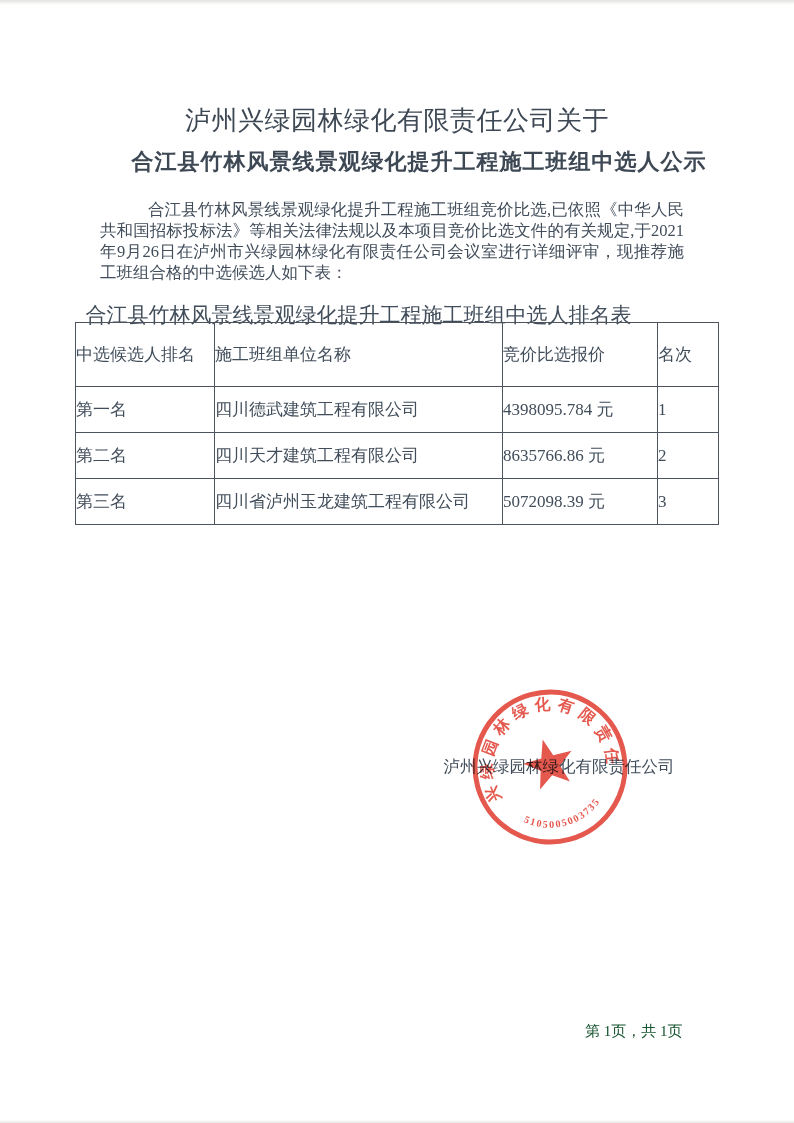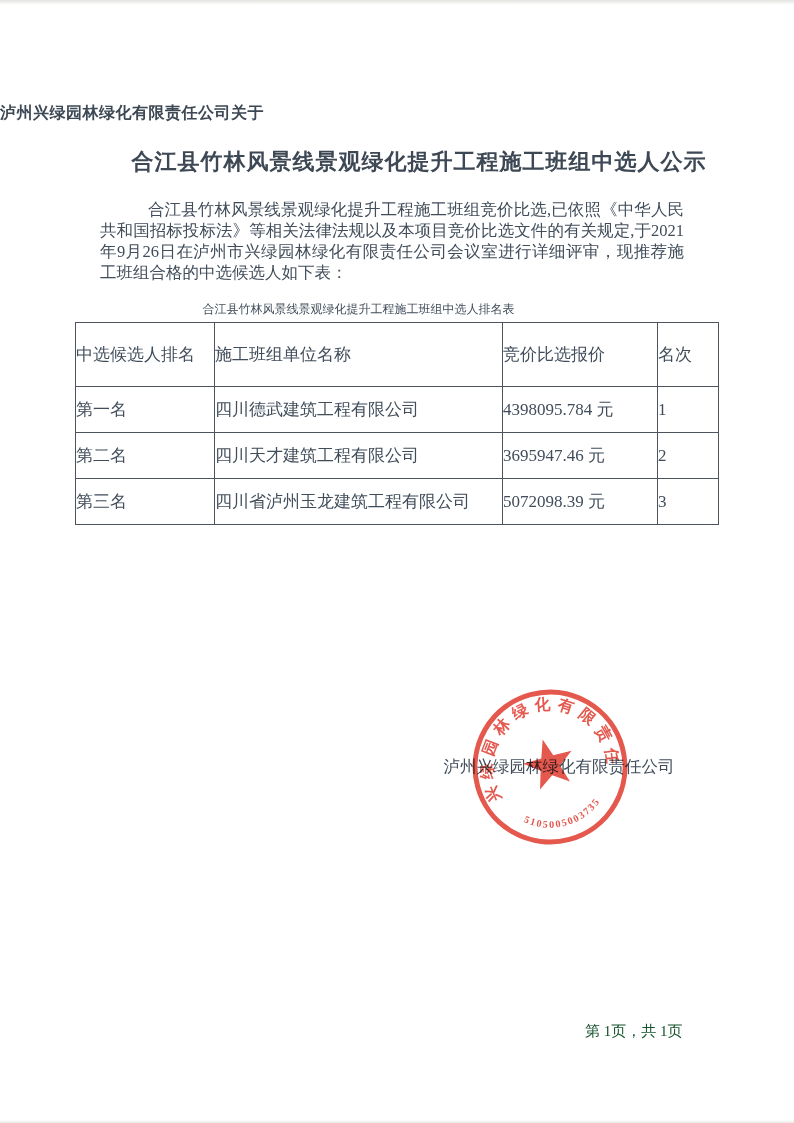--- a/index.html
+++ b/index.html
@@ -18,36 +18,36 @@
   }
   .scan-edge-top{
     position:absolute;top:0;left:0;right:0;height:5px;
     background:linear-gradient(#c9c9c6,rgba(255,255,255,0));opacity:.5;
   }
   .scan-edge-bottom{
     position:absolute;bottom:0;left:0;right:0;height:3px;
     background:linear-gradient(rgba(255,255,255,0),#cfcfcc);opacity:.5;
   }
   .title1{
-    position:absolute;top:103px;left:0;width:100%;
-    font-size:16px;font-weight:bold;color:var(--ink-dark);letter-spacing:0.5px;
+    position:absolute;top:103px;left:0;width:100%;text-align:center;
+    font-size:26px;font-weight:normal;color:var(--ink-dark);letter-spacing:0.5px;
   }
   .title2{
     position:absolute;top:147px;left:0;width:100%;text-align:center;
     font-size:22px;font-weight:bold;color:var(--ink-dark);letter-spacing:1px;padding-left:44px;
   }
   .body-paragraph{
     position:absolute;top:199px;left:100px;width:584px;
     font-size:16.5px;line-height:21px;text-align:justify;
     text-indent:48px;color:var(--ink);
   }
   .table-caption{
     position:absolute;top:301px;left:75px;width:643px;text-align:center;
     transform:translateX(-38px);
-    font-size:12px;color:var(--ink);
+    font-size:21px;color:var(--ink);
   }
   .rank-table{
     position:absolute;top:322px;left:75px;width:643px;
     border-collapse:collapse;table-layout:fixed;
     font-size:17px;color:var(--ink);
   }
   .rank-table td,.rank-table th{
     border:1.5px solid var(--table-border);
     text-align:left;vertical-align:middle;font-weight:normal;
   }
@@ -112,21 +112,21 @@
     <tbody>
       <tr>
         <td>第一名</td>
         <td>四川德武建筑工程有限公司</td>
         <td>4398095.784 元</td>
         <td>1</td>
       </tr>
       <tr>
         <td>第二名</td>
         <td>四川天才建筑工程有限公司</td>
-        <td>3695947.46 元</td>
+        <td>8635766.86 元</td>
         <td>2</td>
       </tr>
       <tr>
         <td>第三名</td>
         <td>四川省泸州玉龙建筑工程有限公司</td>
         <td>5072098.39 元</td>
         <td>3</td>
       </tr>
     </tbody>
   </table>

